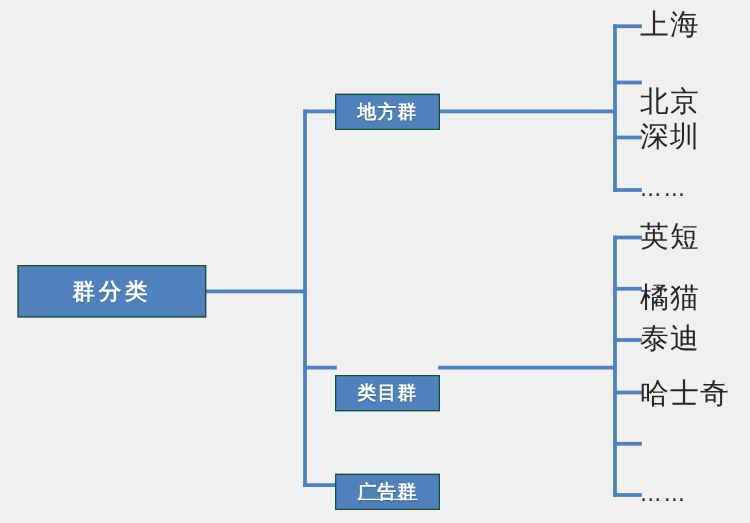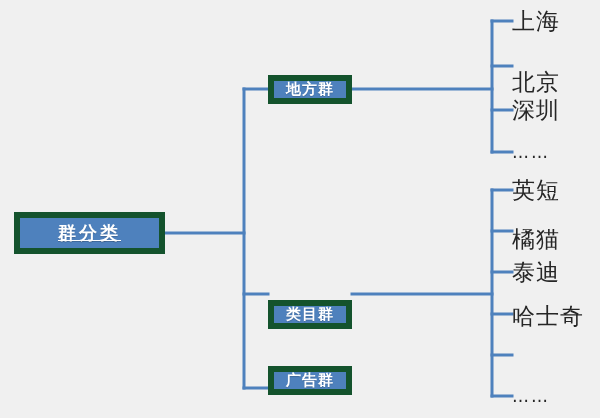--- a/index.html
+++ b/index.html
@@ -22,48 +22,47 @@
     position: absolute;
     left: 0;
     top: 0;
     width: 600px;
     height: 418px;
     pointer-events: none;
   }
   .node {
     position: absolute;
     background: #4e81bd;
-    border: 6px solid #14532d;
+    border: 1px solid #14532d;
     box-sizing: border-box;
     display: flex;
     align-items: center;
     justify-content: center;
     color: #ffffff;
     font-weight: bold;
     letter-spacing: 1px;
     text-shadow: 0 1px 1px rgba(0,0,0,0.18);
   }
   .node.root {
     left: 14px;
     top: 212px;
     width: 151px;
     height: 42px;
     font-size: 18px;
     letter-spacing: 3px;
-    text-decoration: underline;
   }
   .node.branch {
     width: 84px;
     height: 29px;
     font-size: 15px;
     letter-spacing: 1px;
   }
   .node.branch-local  { left: 268px; top: 75px; }
   .node.branch-cat    { left: 268px; top: 280px; margin-top: 20px; }
-  .node.branch-ad     { left: 268px; top: 366px; }
+  .node.branch-ad     { left: 268px; top: 379px; text-decoration: underline; }
 
   .leaf {
     position: absolute;
     left: 512px;
     color: #262626;
     font-size: 23px;
     line-height: 1;
     white-space: nowrap;
     letter-spacing: 1px;
     transform: translateY(-50%);

